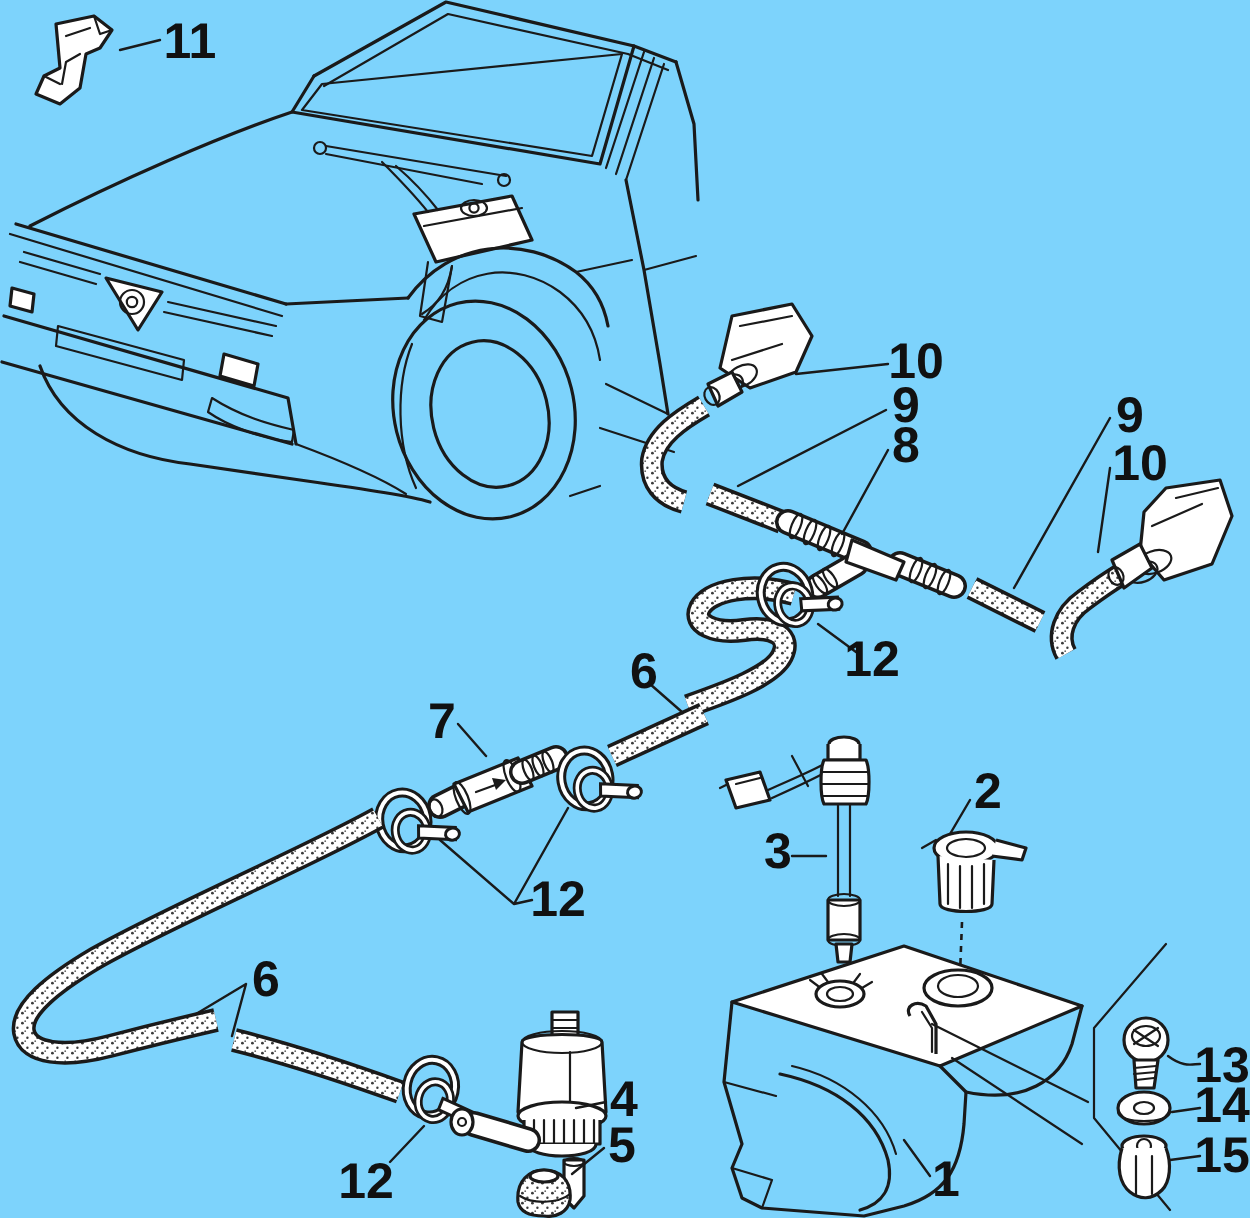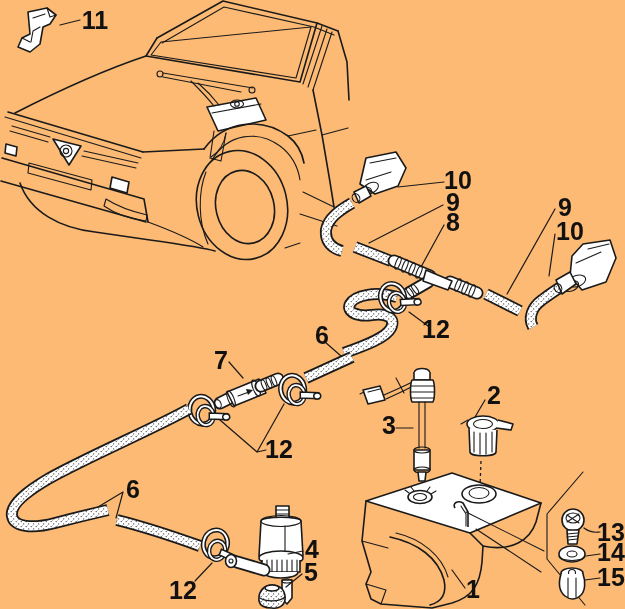--- a/index.html
+++ b/index.html
@@ -1,17 +1,17 @@
 <!DOCTYPE html>
 <html><head>
 <meta charset="utf-8">
 <style>
   html,body{margin:0;padding:0;background:#ffffff;}
   body{width:625px;height:609px;overflow:hidden;font-family:"Liberation Sans",sans-serif;}
-  #stage{position:relative;width:625px;height:609px;background:#fdba74;}
+  #stage{position:relative;width:625px;height:609px;background:#7dd3fc;}
   svg{display:block;}
   .ln{fill:none;stroke:#1a1a1a;stroke-width:1.6;stroke-linecap:round;stroke-linejoin:round;}
   .thin{fill:none;stroke:#1a1a1a;stroke-width:1.1;stroke-linecap:round;stroke-linejoin:round;}
   .wh{fill:#ffffff;stroke:#1a1a1a;stroke-width:1.6;stroke-linejoin:round;}
   .leader{fill:none;stroke:#1a1a1a;stroke-width:1.2;stroke-linecap:round;}
   .callout{font-family:"Liberation Sans",sans-serif;font-size:25px;font-weight:700;fill:#111;text-anchor:middle;}
   .hoseO{fill:none;stroke:#1a1a1a;stroke-width:12;stroke-linecap:butt;}
   .hoseI{fill:none;stroke:url(#spk);stroke-width:8.5;stroke-linecap:butt;}
   .tubeO{fill:none;stroke:#1a1a1a;stroke-width:13;stroke-linecap:round;}
   .tubeI{fill:none;stroke:#fff;stroke-width:9.5;stroke-linecap:round;}

